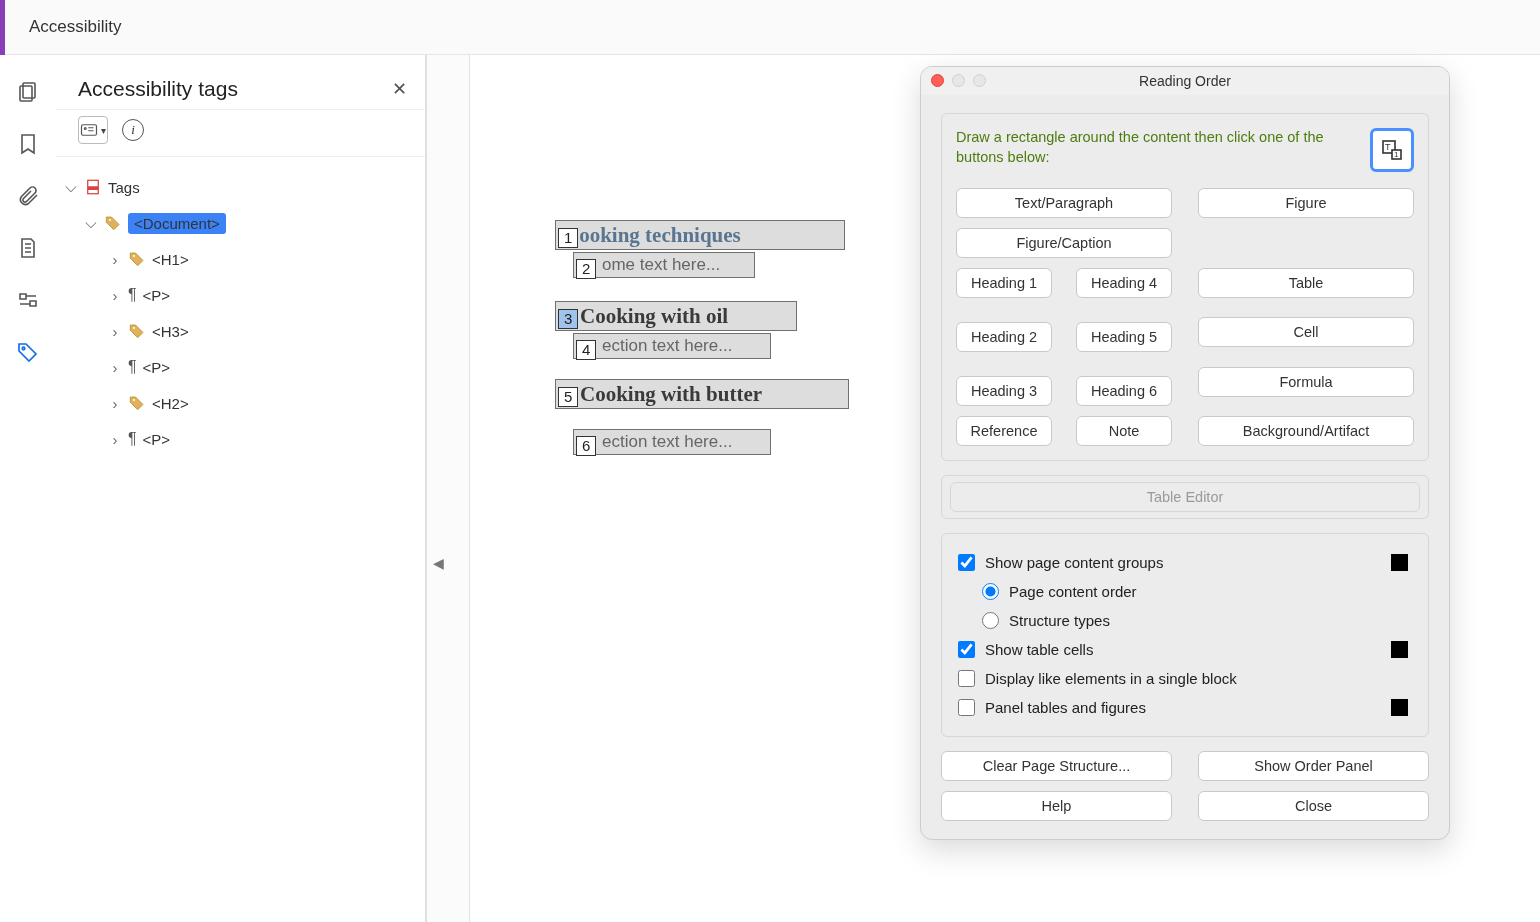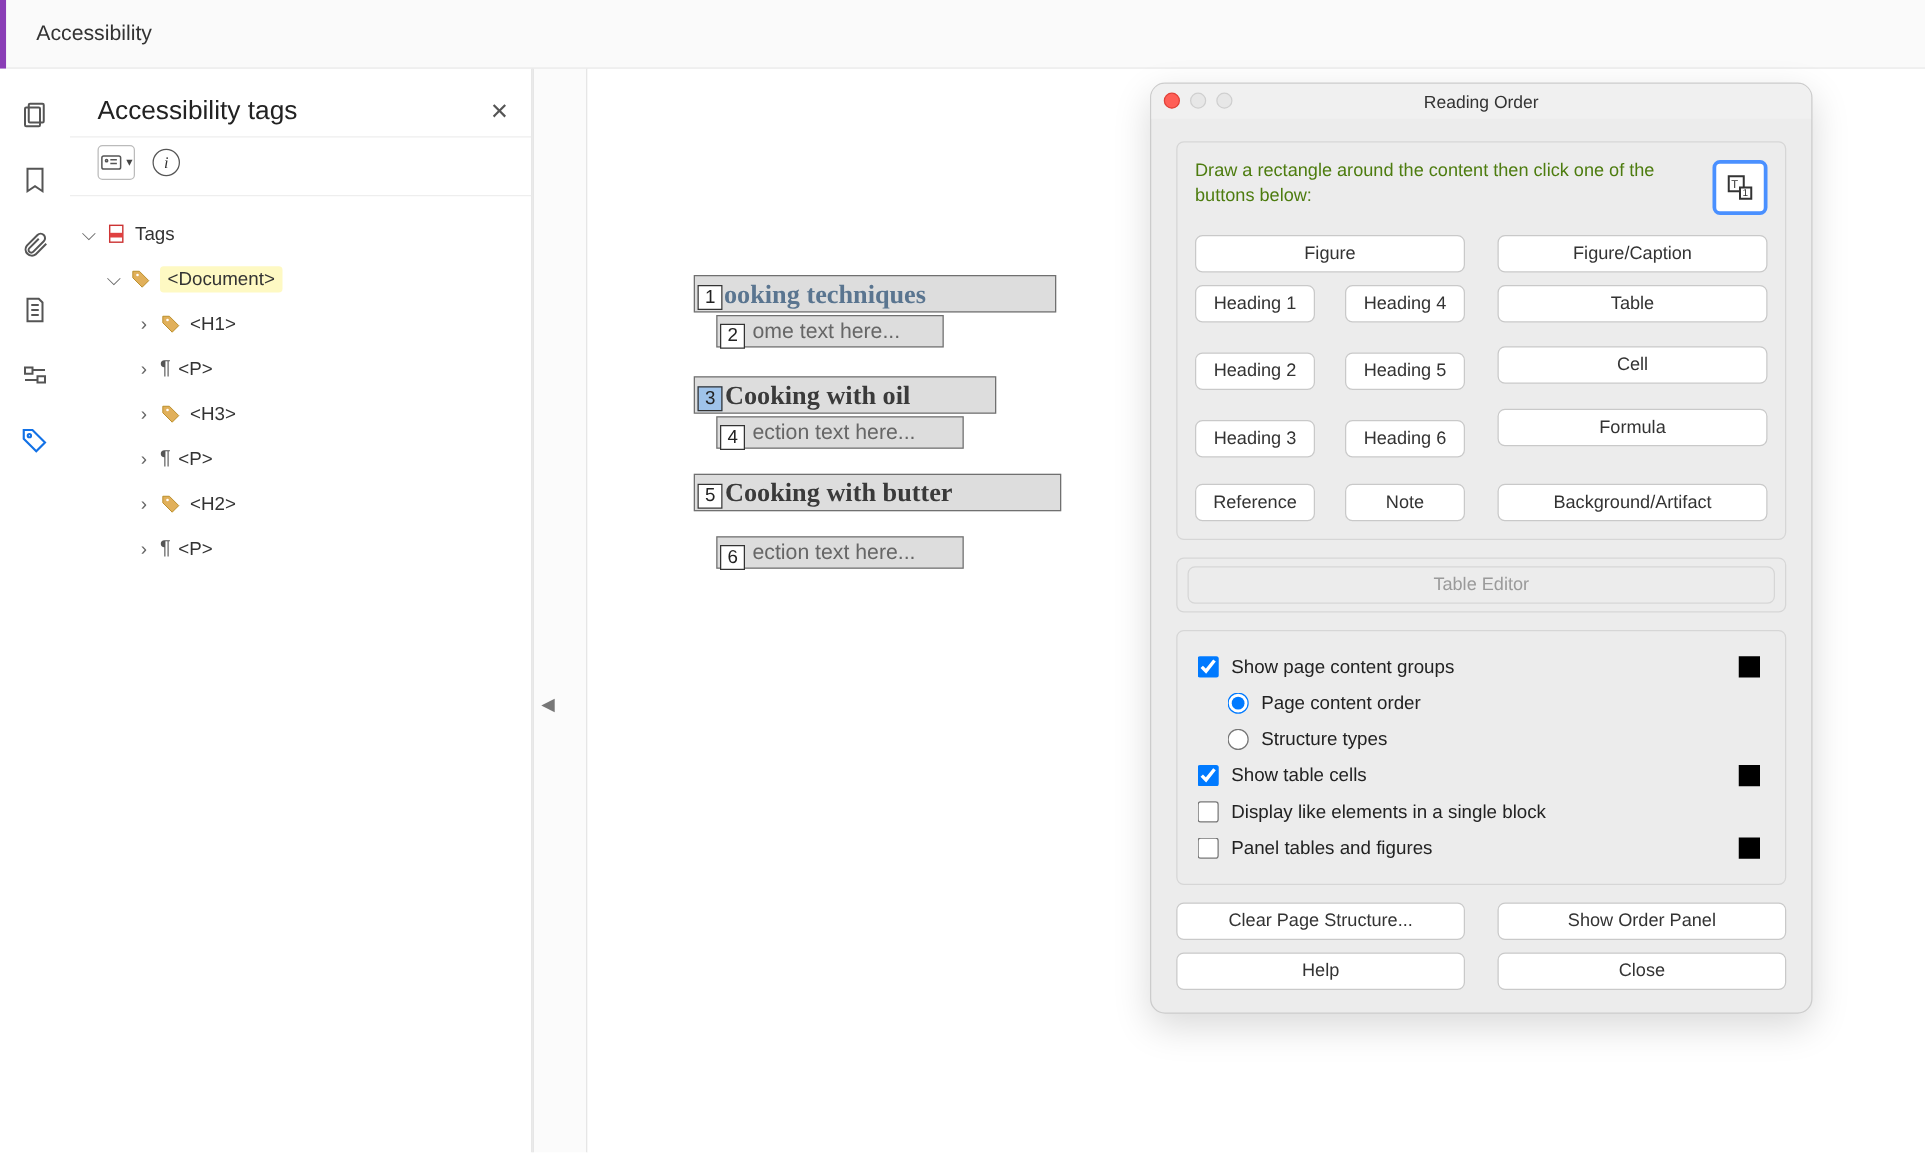--- a/index.html
+++ b/index.html
@@ -19,21 +19,21 @@
     .close-x { font-size: 18px; color:#555; cursor:pointer; background:none; border:none; }
     .tags-toolbar { display:flex; align-items:center; gap: 14px; padding: 6px 22px 12px 22px; border-top:1px solid #eee; border-bottom: 1px solid #eee; }
     .tb-btn { width: 30px; height: 28px; border: 1px solid #bbb; border-radius: 4px; background:#fff; display:flex; align-items:center; justify-content:center; color:#444; font-size:14px; cursor:pointer; }
     .tb-info { width:22px; height:22px; border:1.5px solid #555; border-radius:50%; display:flex; align-items:center; justify-content:center; font-family: Georgia, serif; font-style: italic; font-size:13px; color:#333; cursor:pointer; }
 
     .tree { padding: 12px 8px 0 8px; font-size: 15px; color:#333; }
     .tree-row { display:flex; align-items:center; gap:6px; height: 36px; cursor:pointer; }
     .chev { width:14px; display:inline-flex; justify-content:center; color:#666; }
     .doc-ico { width:18px; height:18px; }
     .tag-ico { width:18px; height:18px; }
-    .selected-chip { background:#fef9c3; border-radius:3px; padding: 2px 6px; }
+    .selected-chip { background:#3b82f6; border-radius:3px; padding: 2px 6px; }
     .indent1 { padding-left: 20px; }
     .indent2 { padding-left: 44px; }
 
     .doc-canvas { position:absolute; left:470px; right:0; top:55px; bottom:0; background:#fff; }
     .doc-page { position: relative; width: 100%; height: 100%; }
     .frag { position: absolute; border: 1px solid #707070; background: rgba(180,180,180,0.45); display:flex; align-items:center; }
     .num-box { background:#fff; border:1.5px solid #333; font-size:15px; padding: 1px 5px; line-height:1.1; color:#222; }
     .num-box.sel { background:#9fc3ea; }
     .frag-text { font-family: Georgia, serif; font-weight:700; color:#3a3a3a; }
     .frag-text.small { font-weight:400; color:#666; font-family: -apple-system, Arial, sans-serif; }
@@ -263,39 +263,40 @@
         <button class="icon-btn">
           <svg width="24" height="24" viewBox="0 0 24 24" fill="none" stroke="#333" stroke-width="1.6">
               <rect x="3" y="3" width="12" height="12"></rect>
               <text x="5" y="12" font-size="9" fill="#333" stroke="none">T</text>
               <rect x="12" y="12" width="9" height="9" fill="#fff"></rect>
               <text x="14" y="19" font-size="8" fill="#333" stroke="none">1</text>
             </svg>
         </button>
       </div>
       <div class="btn-grid">
+        <button class="btn">Text/Paragraph</button>
         <button class="btn">Figure</button>
         <button class="btn">Figure/Caption</button>
       </div>
       <div class="hrow" style="margin-top:10px;">
         <div class="leftcol">
           <button class="btn">Heading 1</button>
           <button class="btn">Heading 4</button>
           <button class="btn">Heading 2</button>
           <button class="btn">Heading 5</button>
           <button class="btn">Heading 3</button>
           <button class="btn">Heading 6</button>
         </div>
         <div style="display:grid; grid-template-rows: repeat(3,1fr); gap:10px;">
           <button class="btn">Table</button>
           <button class="btn">Cell</button>
           <button class="btn">Formula</button>
         </div>
       </div>
-      <div class="hrow" style="margin-top:21px;">
+      <div class="hrow" style="margin-top:10px;">
         <div class="leftcol">
           <button class="btn">Reference</button>
           <button class="btn">Note</button>
         </div>
         <button class="btn">Background/Artifact</button>
       </div>
     </div>
 
     <div class="dlg-group" style="padding:6px 8px;">
       <button class="btn disabled" style="width:100%;">Table Editor</button>

